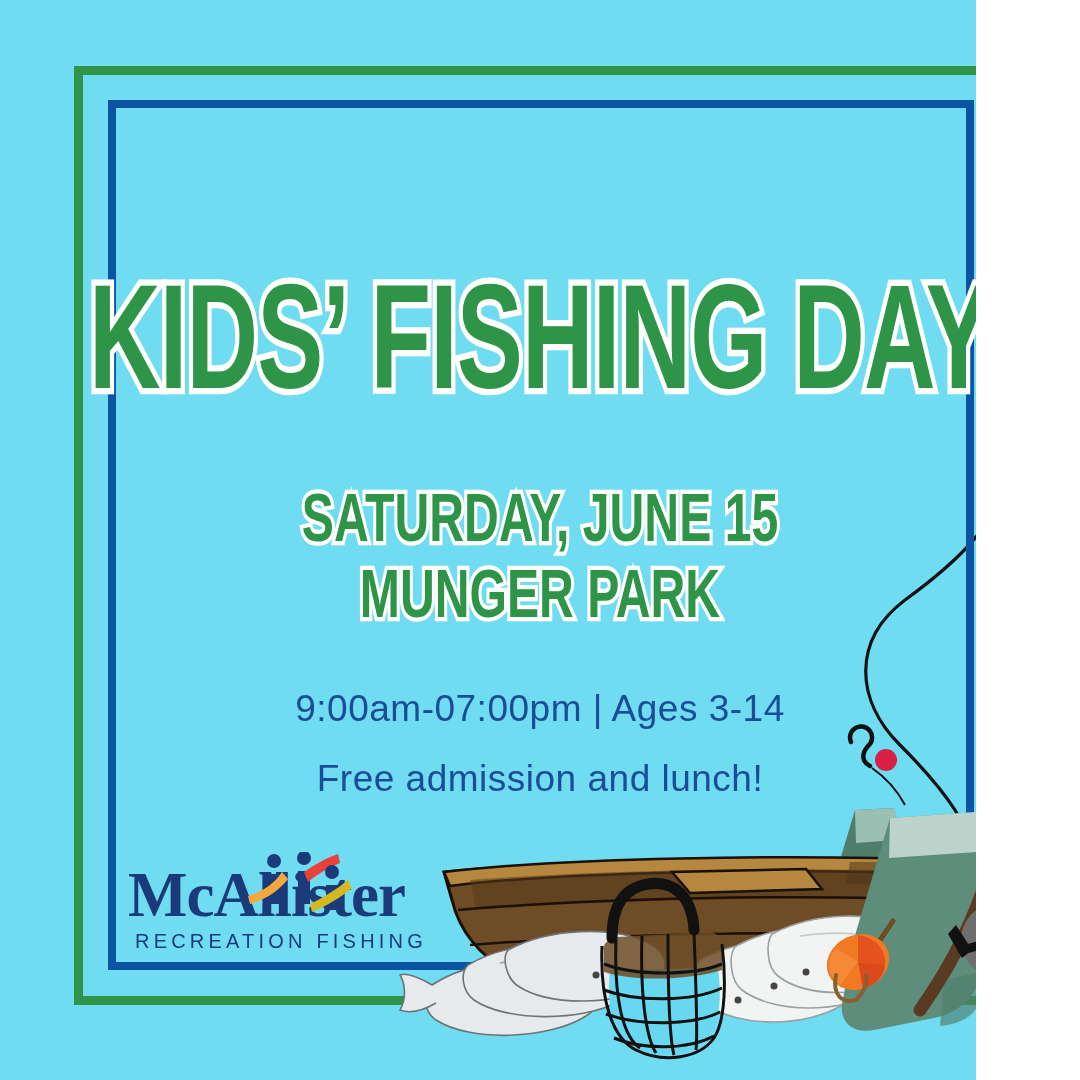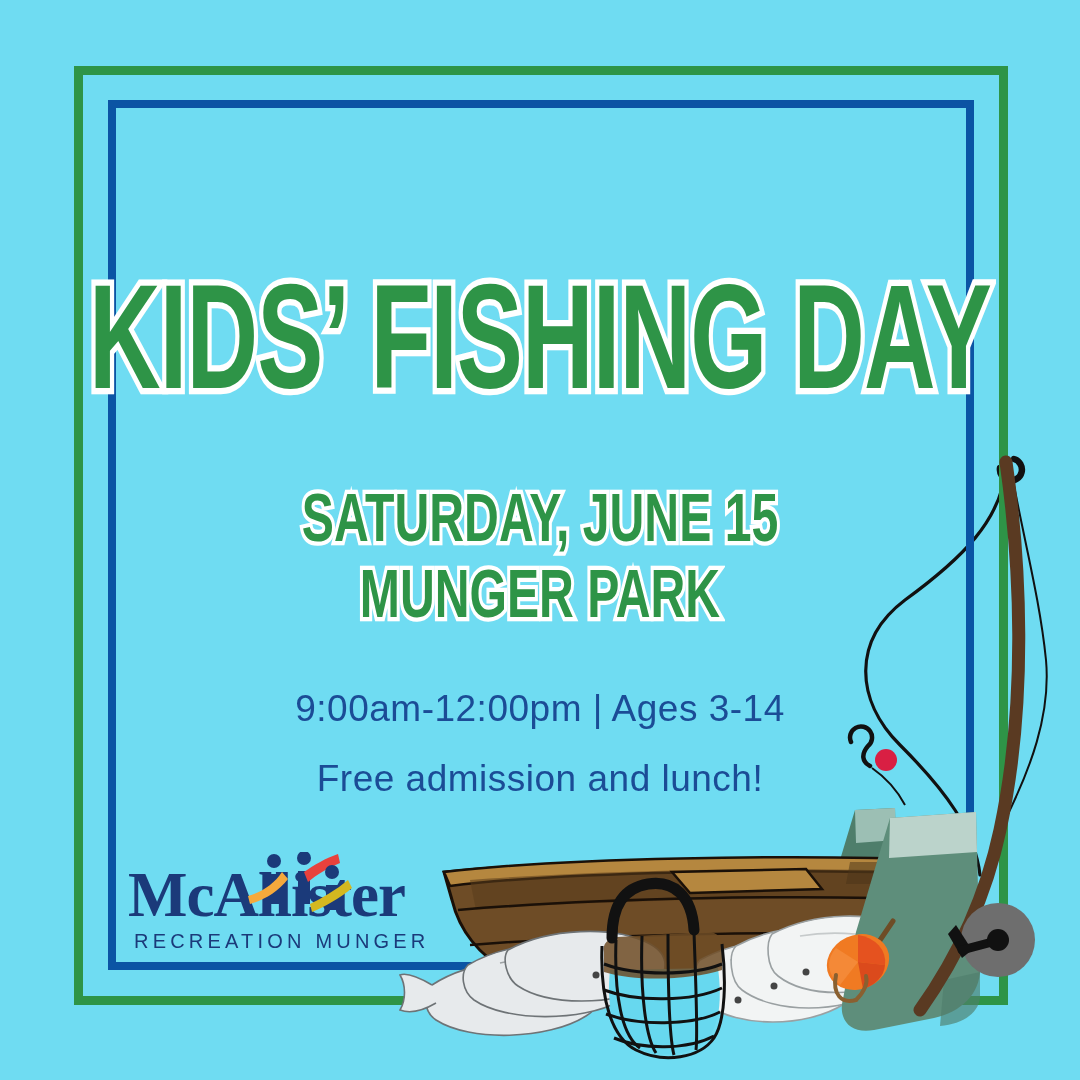--- a/index.html
+++ b/index.html
@@ -3,21 +3,21 @@
 <meta charset="utf-8">
 <style>
   html,body{margin:0;padding:0;}
   body{
     width:1080px;height:1080px;
     font-family:"Liberation Sans",sans-serif;
     overflow:hidden;
   }
   #poster{
     position:relative;
-    width:1080px;height:1080px;
+    width:976px;height:1080px;
     background:#6FDCF2;
     overflow:hidden;
   }
 
   
   .frame-outer{
     position:absolute;
     left:74px;top:66px;
     width:934px;height:939px;
     border:9px solid #2E9447;
@@ -243,36 +243,36 @@
       <path d="M956,925 L972,950 L962,958 L948,934 Z" fill="#111"></path>
       <path d="M962,950 L996,941" stroke="#111" stroke-width="9" stroke-linecap="round"></path>
       <circle cx="998" cy="940" r="11" fill="#111"></circle>
     </g>
   </svg>
 
   <div class="text-stack">
     <div class="headline">KIDS’ FISHING DAY</div>
     <div class="sub-line sub-1">SATURDAY, JUNE 15</div>
     <div class="sub-line sub-2">MUNGER PARK</div>
-    <div class="detail-line detail-1">9:00am-12:00pm | Ages 3-14</div>
+    <div class="detail-line detail-1">9:00am-07:00pm | Ages 3-14</div>
     <div class="detail-line detail-2">Free admission and lunch!</div>
   </div>
 
   <div class="logo">
     <div class="logo-word">McAllister</div>
     <svg class="logo-figs" viewBox="0 0 120 62">
 
       <circle cx="26" cy="9" r="7" fill="#1B3A7A"></circle>
       <path d="M20,22 L33,22 L33,52 L20,52 Z" fill="#1B3A7A"></path>
       <path d="M0,44 C14,40 26,32 34,20 L40,27 C30,40 16,48 2,52 Z" fill="#F5A93C"></path>
 
       <circle cx="56" cy="6" r="7" fill="#1B3A7A"></circle>
       <path d="M50,19 L62,19 L62,52 L50,52 Z" fill="#1B3A7A"></path>
       <path d="M56,20 C66,13 78,6 90,2 L92,11 C80,16 68,23 60,30 Z" fill="#E8413C"></path>
 
       <circle cx="84" cy="20" r="7" fill="#1B3A7A"></circle>
       <path d="M78,33 L90,33 L90,58 L78,58 Z" fill="#1B3A7A"></path>
       <path d="M62,52 C74,46 88,38 100,28 L104,36 C92,46 78,54 64,60 Z" fill="#D4B820"></path>
     </svg>
-    <div class="logo-sub">RECREATION MUNGER</div>
+    <div class="logo-sub">RECREATION FISHING</div>
   </div>
 
 </div>
 
 </body></html>

